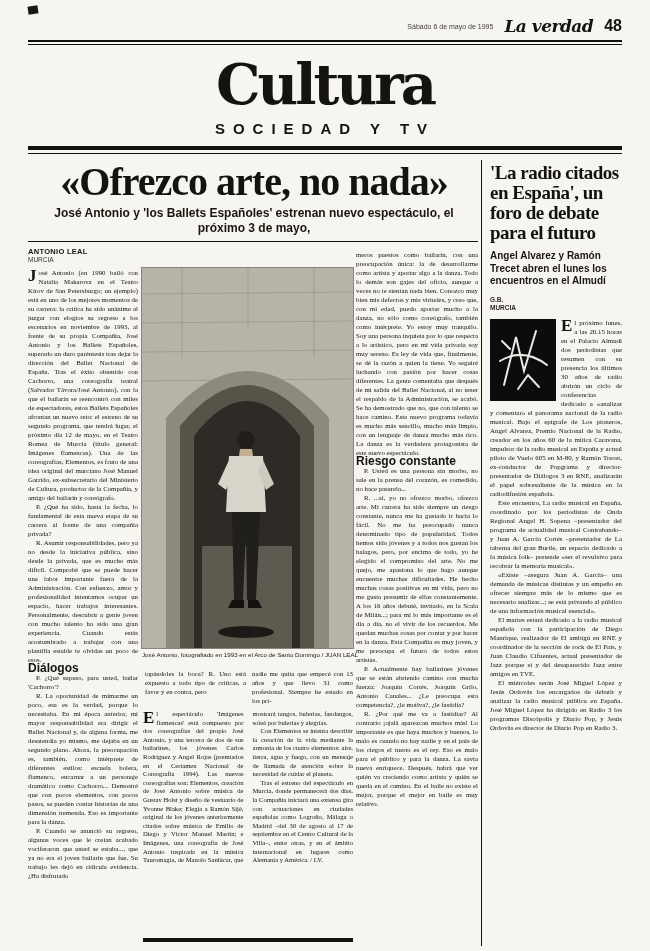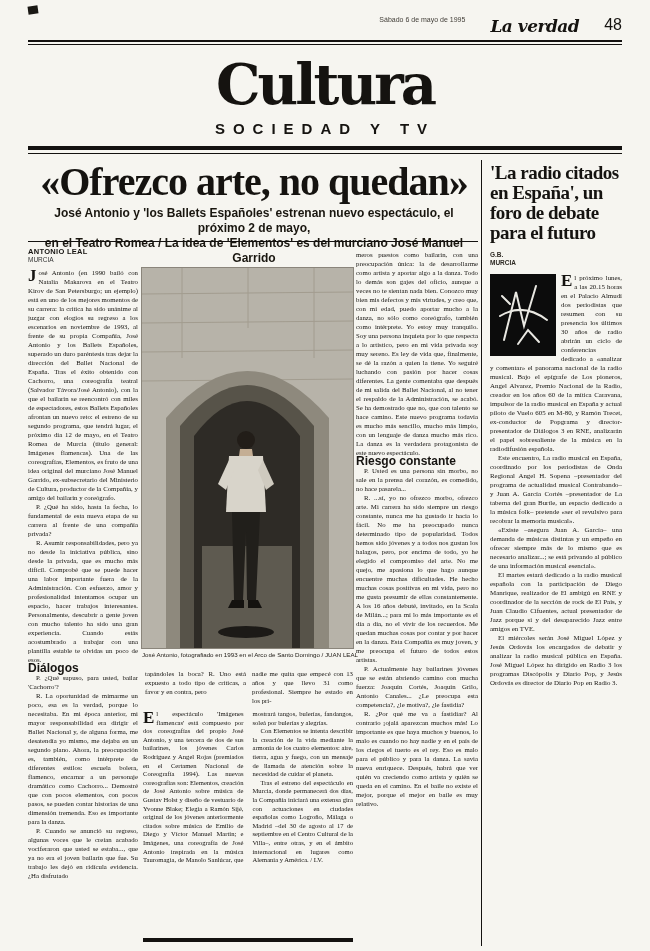--- a/index.html
+++ b/index.html
@@ -1,23 +1,23 @@
 <!DOCTYPE html>
 <html lang="es"><head>
 <meta charset="utf-8">
 <style>
   html,body{margin:0;padding:0;background:#9a9a9a;}
   .page{position:relative;width:650px;height:951px;margin:0 auto;background:#f6f5f0;
         color:#151310;font-family:"Liberation Serif",serif;overflow:hidden;}
   .rule{position:absolute;background:#141210;}
   
-  .topbar{position:absolute;top:16px;right:28px;display:flex;align-items:flex-start;gap:25px;}
+  .topbar{position:absolute;top:16px;right:28px;display:flex;align-items:center;gap:11px;}
   .topbar .date{font-size:7px;color:#44403a;font-family:"Liberation Sans",sans-serif;}
   .topbar .paper{font-family:"DejaVu Serif",serif;font-style:italic;font-weight:bold;font-size:17px;letter-spacing:-.5px;}
-  .topbar .pagenum{font-family:"Liberation Sans",sans-serif;font-weight:normal;font-size:16px;}
+  .topbar .pagenum{font-family:"Liberation Sans",sans-serif;font-weight:bold;font-size:16px;}
   .corner-mark{position:absolute;left:28px;top:6px;width:10px;height:8px;background:#1a1814;transform:rotate(-8deg);}
   
   .masthead{position:absolute;left:28px;top:44px;width:594px;text-align:center;}
   .masthead .script{font-family:"DejaVu Serif",serif;font-weight:bold;
                     font-size:56px;line-height:80px;letter-spacing:-3px;}
   .masthead .sub{font-family:"Liberation Sans",sans-serif;font-weight:bold;font-size:15px;
                  letter-spacing:8px;margin-top:-4px;}
   
   .headline{position:absolute;left:28px;top:161px;width:452px;text-align:center;
             font-weight:bold;font-size:40px;line-height:42px;letter-spacing:-1px;
@@ -81,24 +81,23 @@
   <div class="rule" style="left:28px;top:40px;width:594px;height:2px;"></div>
   <div class="rule" style="left:28px;top:44px;width:594px;height:1px;"></div>
 
   <div class="masthead">
     <div class="script">Cultura</div>
     <div class="sub">SOCIEDAD Y TV</div>
   </div>
   <div class="rule" style="left:28px;top:146px;width:594px;height:4px;"></div>
   <div class="rule" style="left:28px;top:153px;width:594px;height:1px;"></div>
 
-  <div class="headline">«Ofrezco arte, no quedan»</div>
+  <div class="headline">«Ofrezco arte, no nada»</div>
   <div class="subhead">
-    <div>José Antonio y 'los Ballets Españoles' estrenan nuevo espectáculo, el próximo 2 de mayo,</div>
-    <div>en el Teatro Romea / La idea de 'Elementos' es del murciano José Manuel Garrido</div>
+    <div>José Antonio y 'los Ballets Españoles' estrenan nuevo espectáculo, el próximo 3 de mayo,</div>
   </div>
   <div class="rule" style="left:28px;top:241px;width:450px;height:1px;"></div>
   <div class="byline">
     <div class="name">ANTONIO LEAL</div>
     <div class="place">MURCIA</div>
   </div>
 
   <div class="col" id="col1">
     <p class="first dropcap">José Antonio (en 1990 bailó con Natalia Makarova en el Teatro Kirov de San Petersburgo; un ejemplo) está en uno de los mejores momentos de su carrera: la crítica ha sido unánime al juzgar con elogios su regreso a los escenarios en noviembre de 1993, al frente de su propia Compañía, José Antonio y los Ballets Españoles, superado un duro paréntesis tras dejar la dirección del Ballet Nacional de España. Tras el éxito obtenido con Cachorro, una coreografía teatral (Salvador Távora/José Antonio), con la que el bailarín se reencontró con miles de espectadores, estos Ballets Españoles afrontan un nuevo reto: el estreno de su segundo programa, que tendrá lugar, el próximo día 12 de mayo, en el Teatro Romea de Murcia (título general: Imágenes flamencas). Una de las coreografías, Elementos, es fruto de una idea original del murciano José Manuel Garrido, ex-subsecretario del Ministerio de Cultura, productor de la Compañía, y amigo del bailarín y coreógrafo.</p>
     <p>P. ¿Qué ha sido, hasta la fecha, lo fundamental de esta nueva etapa de su carrera al frente de una compañía privada?</p>
@@ -156,20 +155,21 @@
     <p>P. Usted es una persona sin morbo, no sale en la prensa del corazón, es comedido, no hace pasarela...</p>
     <p>R. ...sí, yo no ofrezco morbo, ofrezco arte. Mi carrera ha sido siempre un riesgo constante, nunca me ha gustado ir hacia lo fácil. No me ha preocupado nunca determinado tipo de popularidad. Todos hemos sido jóvenes y a todos nos gustan los halagos, pero, por encima de todo, yo he elegido el compromiso del arte. No me quejo, me apasiona lo que hago aunque encuentre muchas dificultades. He hecho muchas cosas positivas en mi vida, pero no me gusta presumir de ellas constantemente. A los 16 años debuté, invitado, en la Scala de Milán...; para mí lo más importante es el día a día, no el vivir de los recuerdos. Me quedan muchas cosas por contar y por hacer en la danza. Esta Compañía es muy joven, y me preocupa el futuro de todos estos artistas.</p>
     <p>P. Actualmente hay bailarines jóvenes que se están abriendo camino con mucha fuerza: Joaquín Cortés, Joaquín Grilo, Antonio Canales... ¿Le preocupa esta competencia?, ¿le motiva?, ¿le fastidia?</p>
     <p>R. ¿Por qué me va a fastidiar? Al contrario ¡ojalá aparezcan muchos más! Lo importante es que haya muchos y buenos, lo malo es cuando no hay nadie y en el país de los ciegos el tuerto es el rey. Eso es malo para el público y para la danza. La savia nueva enriquece. Después, habrá que ver quién va creciendo como artista y quién se queda en el camino. En el baile no existe el mejor, porque el mejor en baile es muy relativo.</p>
   </div>
 
   <div class="rule" style="left:481px;top:160px;width:1px;height:786px;"></div>
 
   <div class="sidebar">
     <div class="sb-headline">'La radio citados en España', un foro de debate para el futuro</div>
+    <div class="sb-standfirst">Angel Alvarez y Ramón Trecet abren el lunes los encuentros en el Almudí</div>
     <div class="sb-byline">
       <div>G.B.</div>
       <div>MURCIA</div>
     </div>
     <div class="sb-body">
       <div class="sb-logo">
         <svg width="66" height="82" viewBox="0 0 66 82">
           <rect width="66" height="82" fill="#0c0c0c"></rect>
           <g stroke="#e9e8e2" fill="none" stroke-width="2" stroke-linecap="round">
             <path d="M14 66 L26 18 L34 52 L46 12"></path>

